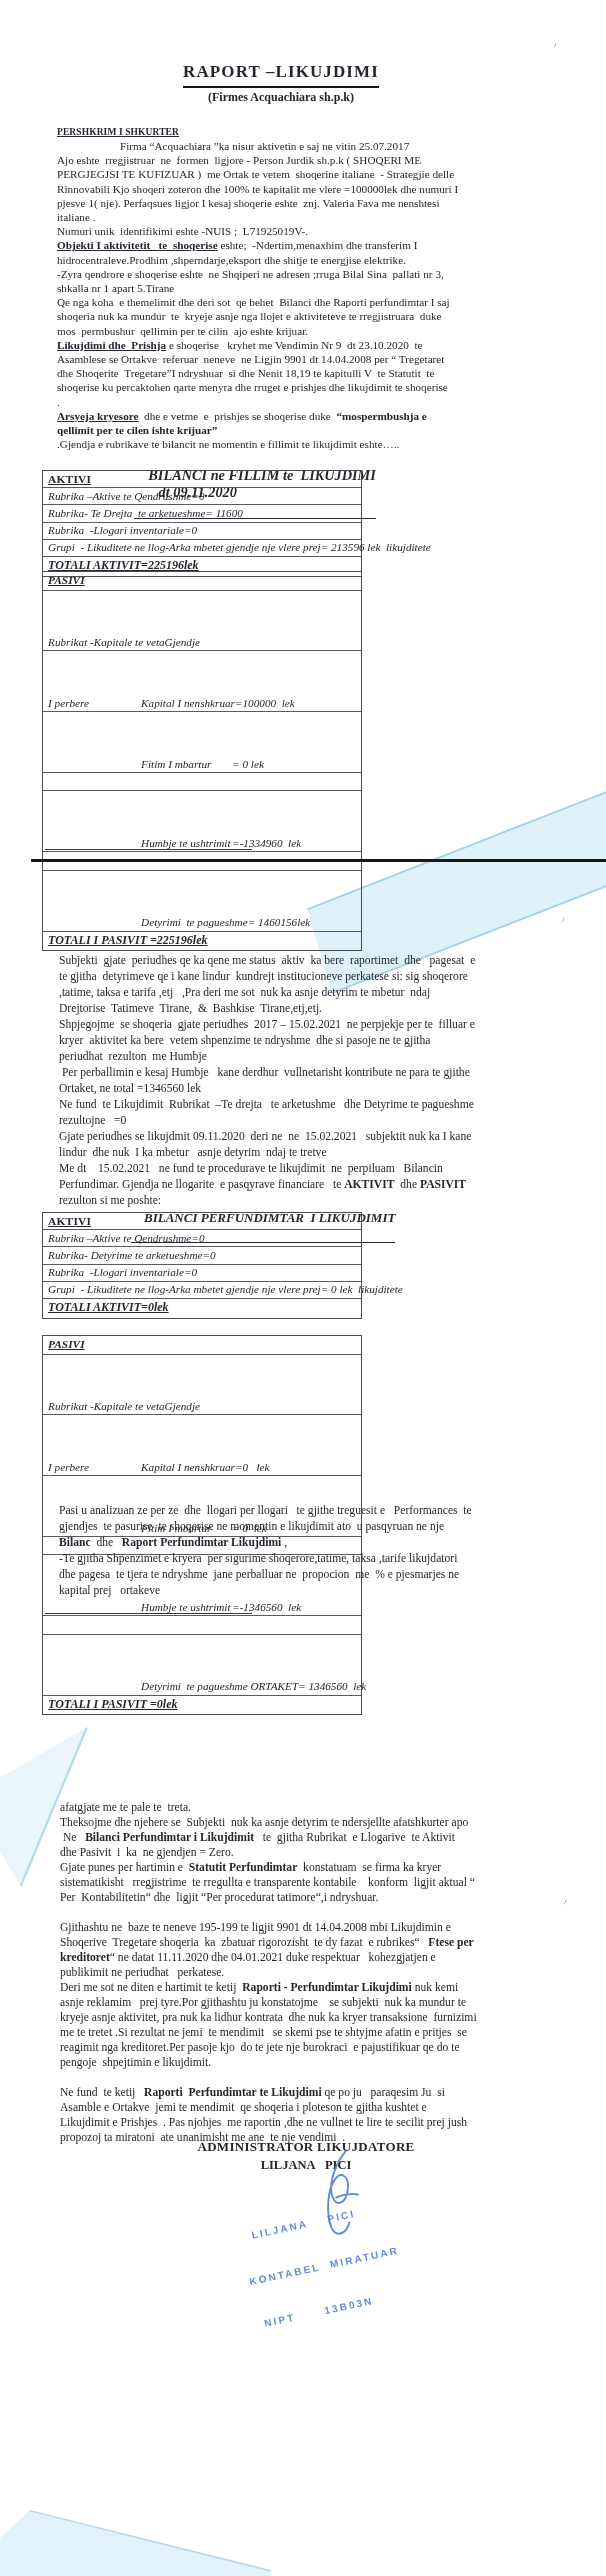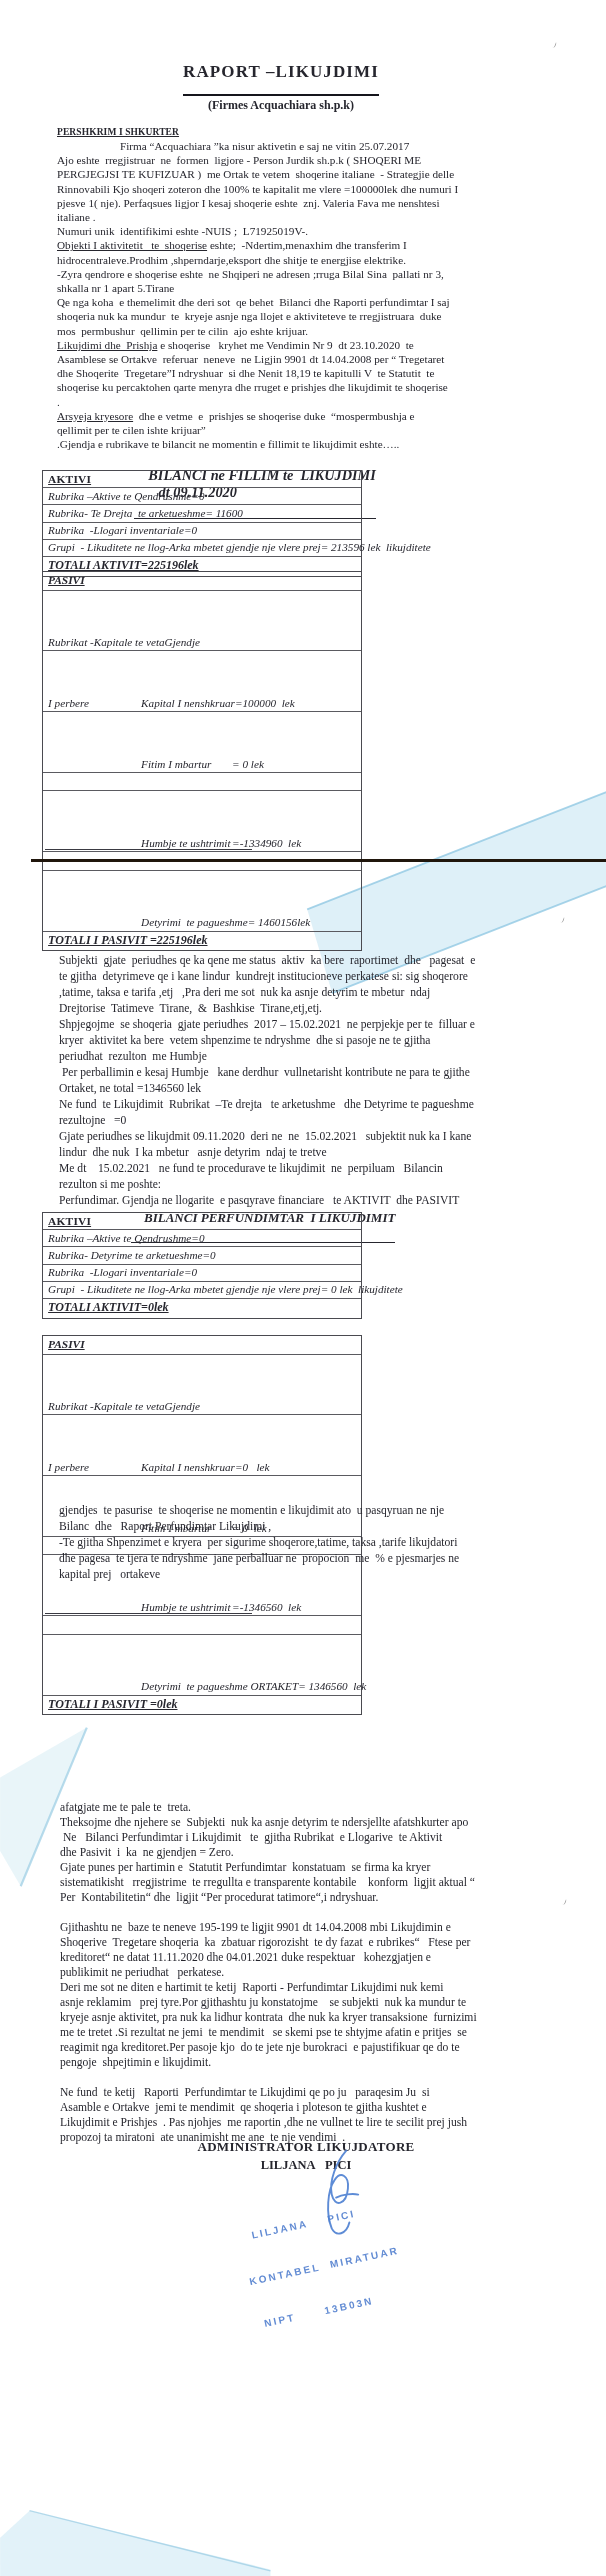--- a/index.html
+++ b/index.html
@@ -1,28 +1,28 @@
 <!DOCTYPE html>
 <html style="font-size:11.8px"><head>
 <meta charset="utf-8">
 <style>
   html,body{margin:0;padding:0;background:#ffffff;}
   .canvas{position:relative;width:607px;height:2576px;background:#fff;overflow:hidden;
           font-family:"Liberation Serif","DejaVu Serif",serif;color:#26262e;}
   .artifacts{position:absolute;left:0;top:0;z-index:0;pointer-events:none;}
   .tl{white-space:pre;}
-  .tl .b{font-weight:normal;}
+  .tl .b{font-weight:bold;}
   .tl .u{text-decoration:underline;}
   .tl .ind{margin-left:63px;}
   .blank{min-height:9.5px;}
 
   
   .doc-head{position:absolute;left:57px;top:62px;width:448px;text-align:center;z-index:1;}
   .doc-title{display:inline-block;font-size:17px;font-weight:bold;letter-spacing:1.1px;
-             border-bottom:2.2px solid #15151c;padding-bottom:12px;}
+             border-bottom:2.2px solid #15151c;padding-bottom:4px;}
   .doc-subtitle{font-size:12px;font-weight:bold;margin-top:1.5px;}
   .sec-head{position:absolute;left:57px;top:127px;font-size:9.5px;font-weight:bold;
             text-decoration:underline;letter-spacing:0.1px;z-index:1;}
 
   
   .p1text{position:absolute;left:57px;top:139px;font-size:11.2px;line-height:14.2px;z-index:1;}
   .p2text{position:absolute;left:59px;top:953px;font-size:11.6px;line-height:16px;z-index:1;}
   .p2btext{position:absolute;left:59px;top:1503px;font-size:11.6px;line-height:16px;z-index:1;}
   .p3text{position:absolute;left:60px;top:1800px;font-size:11.6px;line-height:15px;z-index:1;}
   .p3text .blank{min-height:8.8px;}
@@ -161,22 +161,22 @@
       <div class="tl"><span>Shpjegojme  se shoqeria  gjate periudhes  2017 – 15.02.2021  ne perpjekje per te  filluar e</span></div>
       <div class="tl"><span>kryer  aktivitet ka bere  vetem shpenzime te ndryshme  dhe si pasoje ne te gjitha</span></div>
       <div class="tl"><span>periudhat  rezulton  me Humbje</span></div>
       <div class="tl"><span> Per perballimin e kesaj Humbje   kane derdhur  vullnetarisht kontribute ne para te gjithe</span></div>
       <div class="tl"><span>Ortaket, ne total =1346560 lek</span></div>
       <div class="tl"><span>Ne fund  te Likujdimit  Rubrikat  –Te drejta   te arketushme   dhe Detyrime te pagueshme</span></div>
       <div class="tl"><span>rezultojne   =0</span></div>
       <div class="tl"><span>Gjate periudhes se likujdmit 09.11.2020  deri ne  ne  15.02.2021   subjektit nuk ka I kane</span></div>
       <div class="tl"><span>lindur  dhe nuk  I ka mbetur   asnje detyrim  ndaj te tretve</span></div>
       <div class="tl"><span>Me dt    15.02.2021   ne fund te procedurave te likujdimit  ne  perpiluam   Bilancin</span></div>
+      <div class="tl"><span>Perfundimar. Gjendja ne llogarite  e pasqyrave financiare   te </span><span class="b">AKTIVIT</span><span>  dhe </span><span class="b">PASIVIT</span></div>
       <div class="tl"><span>rezulton si me poshte:</span></div>
-      <div class="tl"><span>Perfundimar. Gjendja ne llogarite  e pasqyrave financiare   te </span><span class="b">AKTIVIT</span><span>  dhe </span><span class="b">PASIVIT</span></div>
     </div>
 
   <div class="btitle btitle2">
     <span class="bt-main">BILANCI PERFUNDIMTAR  I LIKUJDIMIT</span>
   </div>
 
   <div class="btable aktivi-t t-aktivi2">
       <div class="trow thead">AKTIVI</div>
       <div class="trow "><span class="lbl">Rubrika –Aktive te Qendrushme</span><span>=0</span></div>
       <div class="trow "><span class="lbl">Rubrika- Detyrime te arketueshme</span><span>=0</span></div>
@@ -190,20 +190,21 @@
       <div class="trow "><span class="c1">I perbere</span><span class="c2">Kapital I nenshkruar</span><span>=0   lek</span></div>
       <div class="trow "><span class="c1"></span><span class="c2">Fitim I mbartur</span><span>= 0  lek</span></div>
       <div class="trow gap">&nbsp;</div>
       <div class="trow ru"><span class="c1"></span><span class="c2">Humbje te ushtrimit</span><span>=-1346560  lek</span></div>
       <div class="trow gap">&nbsp;</div>
       <div class="trow "><span class="c1"></span><span class="c2">Detyrimi  te pagueshme ORTAKET</span><span>= 1346560  lek</span></div>
       <div class="trow ttotal">TOTALI I PASIVIT =0lek</div>
     </div>
 
   <div class="p2btext">
+      <div class="tl"><span>Pasi u analizuan ze per ze  dhe  llogari per llogari   te gjithe treguesit e   Performances  te</span></div>
       <div class="tl"><span>gjendjes  te pasurise  te shoqerise ne momentin e likujdimit ato  u pasqyruan ne nje</span></div>
       <div class="tl"><span class="b">Bilanc</span><span>  dhe   </span><span class="b">Raport Perfundimtar Likujdimi</span><span> ,</span></div>
       <div class="tl"><span>-Te gjitha Shpenzimet e kryera  per sigurime shoqerore,tatime, taksa ,tarife likujdatori</span></div>
       <div class="tl"><span>dhe pagesa  te tjera te ndryshme  jane perballuar ne  propocion  me  % e pjesmarjes ne</span></div>
       <div class="tl"><span>kapital prej   ortakeve</span></div>
     </div>
 
   <div class="p3text">
       <div class="tl"><span>afatgjate me te pale te  treta.</span></div>
       <div class="tl"><span>Theksojme dhe njehere se  Subjekti  nuk ka asnje detyrim te ndersjellte afatshkurter apo</span></div>

